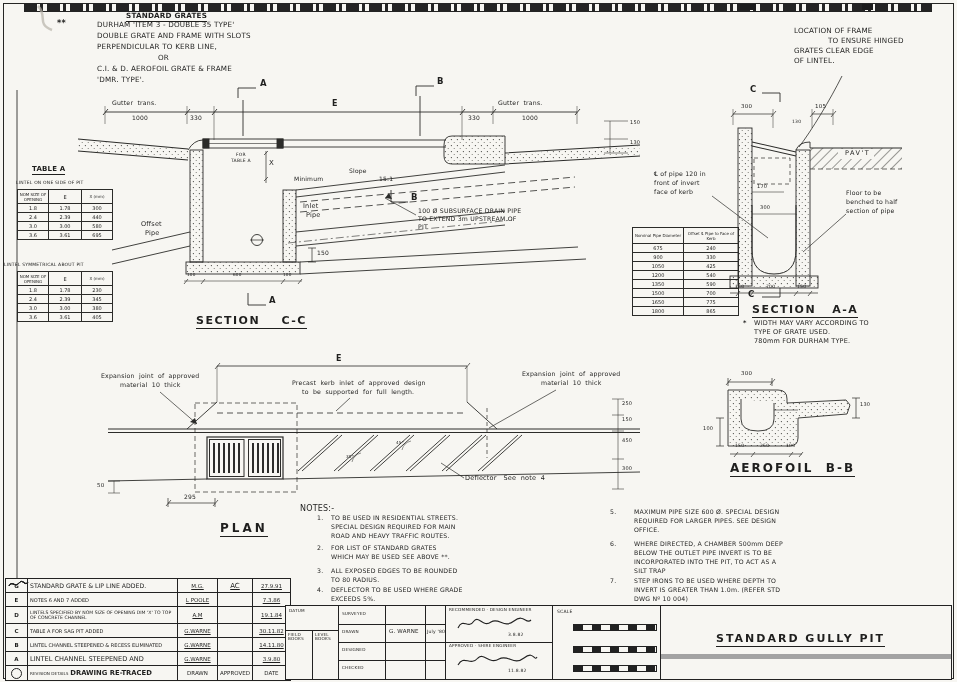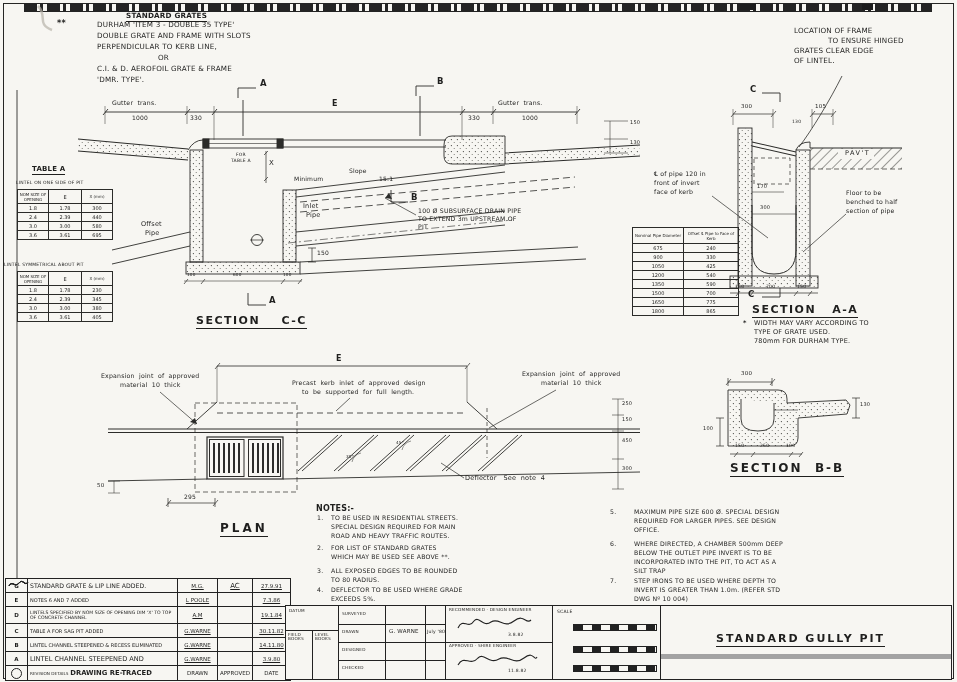--- a/index.html
+++ b/index.html
@@ -342,23 +342,23 @@
   <div class="lbl t5" style="left:622px;top:438px">450</div>
   <div class="lbl t5" style="left:622px;top:466px">300</div>
   <div class="lbl big" style="left:220px;top:522px">PLAN</div>
 
   <div class="lbl t55" style="left:741px;top:371px">300</div>
   <div class="lbl t5" style="left:860px;top:402px">130</div>
   <div class="lbl t5" style="left:703px;top:426px">100</div>
   <div class="lbl t45" style="left:735px;top:444px">150</div>
   <div class="lbl t45" style="left:760px;top:444px">250</div>
   <div class="lbl t45" style="left:786px;top:444px">100</div>
-  <div class="lbl big" style="left:730px;top:462px;letter-spacing:2px">SECTION  B-B</div>
-
-  <div class="lbl t8" style="left:316px;top:505px;font-weight:bold">NOTES:-</div>
+  <div class="lbl big" style="left:730px;top:462px;letter-spacing:2px">AEROFOIL  B-B</div>
+
+  <div class="lbl t8" style="left:300px;top:505px;font-weight:normal">NOTES:-</div>
   <div class="lbl t62" style="left:317px;top:515px">1.</div>
   <div class="lbl t62" style="left:331px;top:515px">TO BE USED IN RESIDENTIAL STREETS.</div>
   <div class="lbl t62" style="left:331px;top:524px">SPECIAL DESIGN REQUIRED FOR MAIN</div>
   <div class="lbl t62" style="left:331px;top:533px">ROAD AND HEAVY TRAFFIC ROUTES.</div>
   <div class="lbl t62" style="left:317px;top:545px">2.</div>
   <div class="lbl t62" style="left:331px;top:545px">FOR LIST OF STANDARD GRATES</div>
   <div class="lbl t62" style="left:331px;top:554px">WHICH MAY BE USED SEE ABOVE **.</div>
   <div class="lbl t62" style="left:317px;top:568px">3.</div>
   <div class="lbl t62" style="left:331px;top:568px">ALL EXPOSED EDGES TO BE ROUNDED</div>
   <div class="lbl t62" style="left:331px;top:577px">TO 80 RADIUS.</div>

